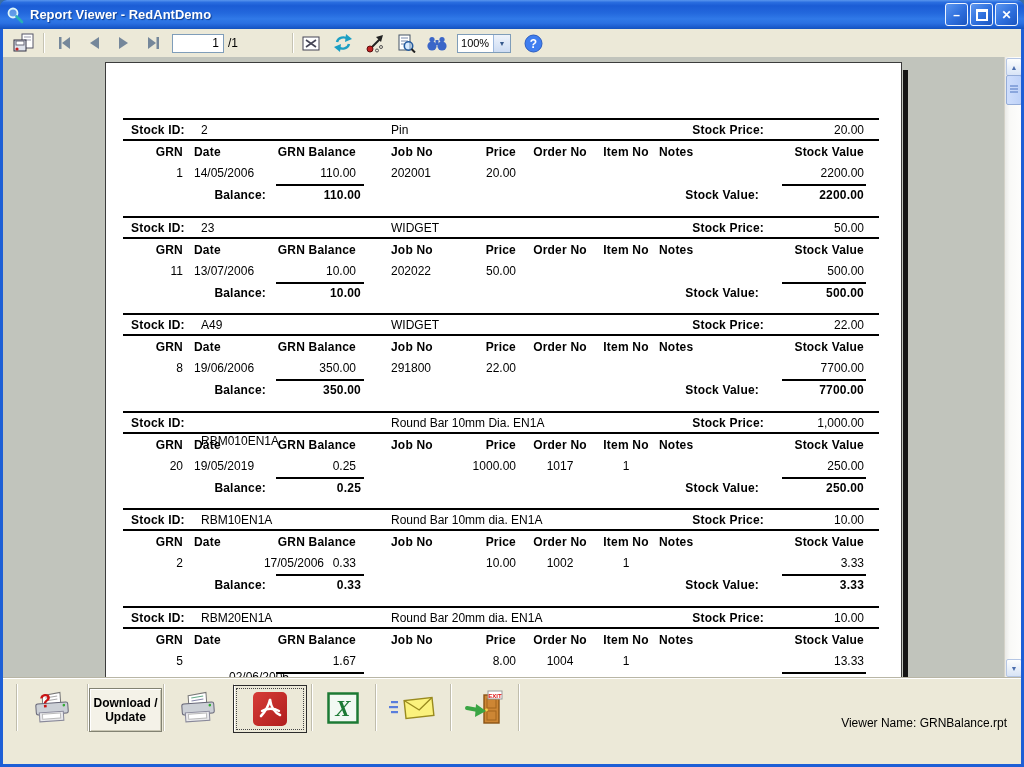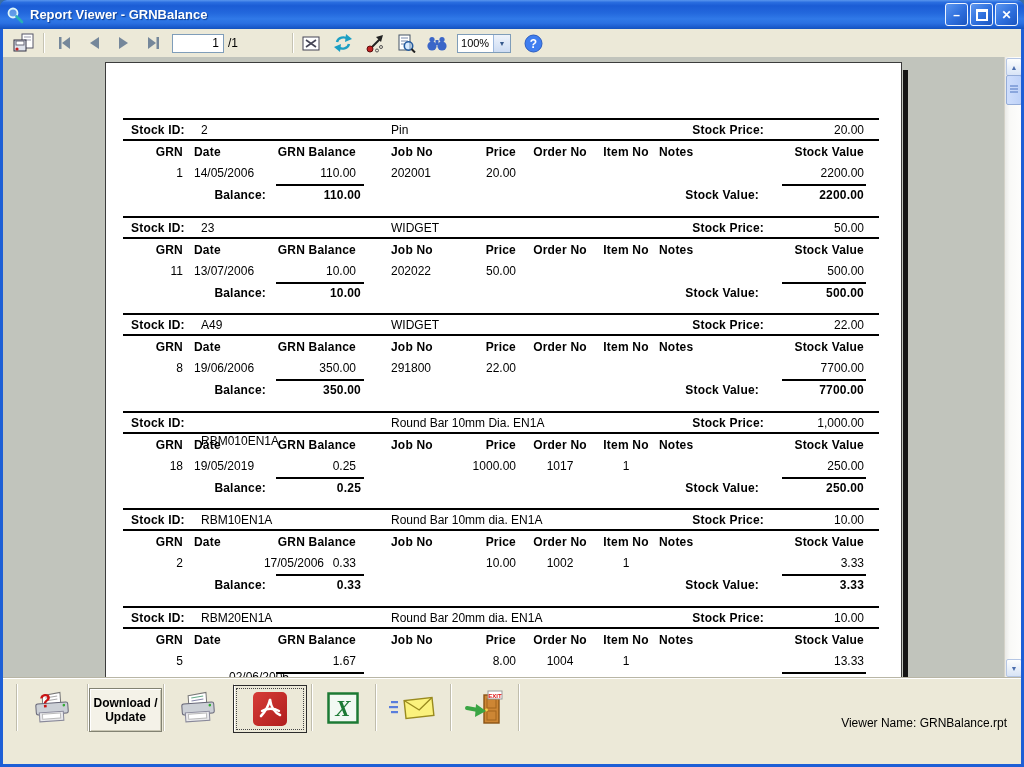--- a/index.html
+++ b/index.html
@@ -71,21 +71,21 @@
 </head>
 <body>
 
 <div class="window">
 
   <div class="titlebar">
     <svg width="18" height="18">
       <circle cx="7" cy="7" r="4.5" fill="rgba(210,245,252,.35)" stroke="#dff6fa" stroke-width="1.8"></circle>
       <line x1="10.5" y1="10.5" x2="16" y2="16" stroke="#27b0b6" stroke-width="2.6" stroke-linecap="round"></line>
     </svg>
-    <span class="title-text">Report Viewer - GRNBalance</span>
+    <span class="title-text">Report Viewer - RedAntDemo</span>
     <div class="winbtns">
       <div class="wbtn">–</div>
       <div class="wbtn">
           <span class="maxglyph"></span>
         </div>
       <div class="wbtn">✕</div>
     </div>
   </div>
 
   <div class="toolbar">
@@ -291,21 +291,21 @@
           <div class="hr" style="left: 17px; width: 756px; top: 21px; height: 2px;"></div>
           <div class="cell b" style="left: 25px; top: 27px; width: 52px; text-align: right;">GRN</div>
           <div class="cell b" style="left: 88px; top: 27px; width: 130px; text-align: left;">Date</div>
           <div class="cell b" style="left: 150px; top: 27px; width: 100px; text-align: right;">GRN Balance</div>
           <div class="cell b" style="left: 285px; top: 27px; width: 100px; text-align: left;">Job No</div>
           <div class="cell b" style="left: 330px; top: 27px; width: 80px; text-align: right;">Price</div>
           <div class="cell b" style="left: 415px; top: 27px; width: 78px; text-align: center;">Order No</div>
           <div class="cell b" style="left: 482px; top: 27px; width: 76px; text-align: center;">Item No</div>
           <div class="cell b" style="left: 553px; top: 27px; width: 100px; text-align: left;">Notes</div>
           <div class="cell b" style="left: 658px; top: 27px; width: 100px; text-align: right;">Stock Value</div>
-          <div class="cell" style="left: 25px; top: 48px; width: 52px; text-align: right;">18</div>
+          <div class="cell" style="left: 25px; top: 48px; width: 52px; text-align: right;">20</div>
           <div class="cell" style="left: 88px; top: 48px; width: 130px; text-align: left;">19/05/2019</div>
           <div class="cell" style="left: 150px; top: 48px; width: 100px; text-align: right;">0.25</div>
           <div class="cell" style="left: 285px; top: 48px; width: 100px; text-align: left;"></div>
           <div class="cell" style="left: 330px; top: 48px; width: 80px; text-align: right;">1000.00</div>
           <div class="cell" style="left: 415px; top: 48px; width: 78px; text-align: center;">1017</div>
           <div class="cell" style="left: 482px; top: 48px; width: 76px; text-align: center;">1</div>
           <div class="cell" style="left: 553px; top: 48px; width: 100px; text-align: left;"></div>
           <div class="cell" style="left: 658px; top: 48px; width: 100px; text-align: right;">250.00</div>
           <div class="hr" style="left: 170px; width: 88px; top: 66px; height: 2px;"></div>
           <div class="hr" style="left: 676px; width: 84px; top: 66px; height: 2px;"></div>

